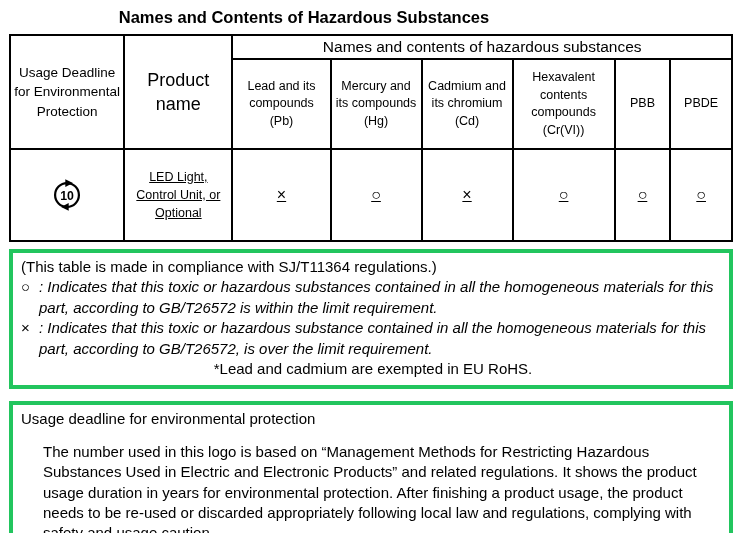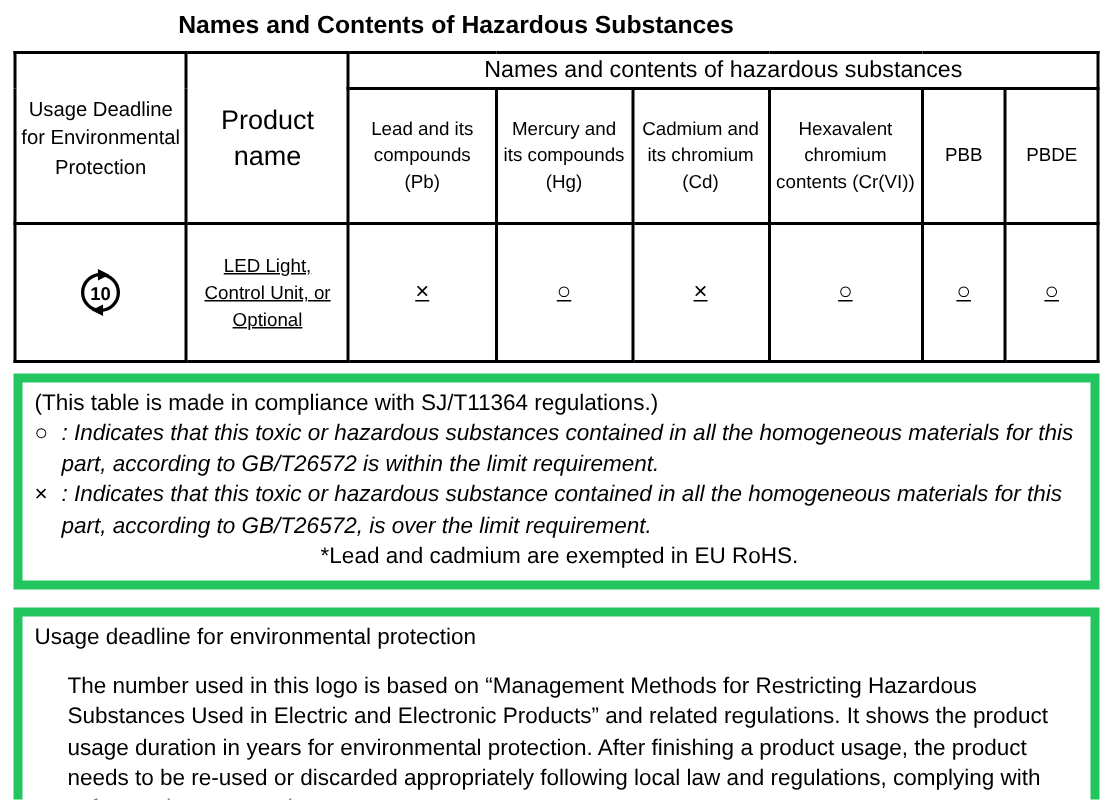--- a/index.html
+++ b/index.html
@@ -35,21 +35,21 @@
   th.group-header { font-size: 15.5px; height: 24px; }
   th.col-usage { font-size: 13.5px; line-height: 1.45; }
   th.col-product { font-size: 18px; padding: 0 16px; line-height: 1.35; }
   tr.subheader-row th { font-size: 12.5px; line-height: 1.4; height: 90px; }
   tr.data-row td { height: 92px; text-decoration: underline; }
   td.product-cell { font-size: 12.5px; line-height: 1.45; padding: 0 6px; }
   td.value-cell { font-size: 16px; }
   .efup-logo { display: inline-block; vertical-align: middle; }
 
   .box {
-    border: 6px solid #22c55e;
+    border: 4px solid #22c55e;
     width: 724px;
     padding: 4px 8px 6px 8px;
     font-size: 15px;
     line-height: 1.36;
   }
   .notes-box { margin-top: 7px; }
   .note-item { display: flex; }
   .note-symbol { flex: 0 0 18px; }
   .note-text { flex: 1 1 auto; font-style: italic; }
   .note-exemption { padding-left: 4px; text-align: center; }
@@ -78,21 +78,21 @@
     <tbody>
         <tr>
       <th rowspan="2" class="col-usage">Usage Deadline for Environmental Protection</th>
       <th rowspan="2" class="col-product">Product name</th>
       <th colspan="6" class="group-header">Names and contents of hazardous substances</th>
     </tr>
     <tr class="subheader-row">
       <th>Lead and its compounds (Pb)</th>
       <th>Mercury and its compounds (Hg)</th>
       <th>Cadmium and its chromium (Cd)</th>
-      <th>Hexavalent chromium contents (Cr(VI))</th>
+      <th>Hexavalent contents compounds (Cr(VI))</th>
       <th>PBB</th>
       <th>PBDE</th>
     </tr>
     <tr class="data-row">
       <td>
         <svg class="efup-logo" width="34" height="34" viewBox="0 0 40 40" aria-hidden="true">
           <path d="M20 6 A14 14 0 0 1 20 34" fill="none" stroke="#000" stroke-width="2.6"></path>
           <path d="M20 34 A14 14 0 0 1 20 6" fill="none" stroke="#000" stroke-width="2.6"></path>
           <polygon points="22,29.5 22,38.5 13,34" fill="#000"></polygon>
           <polygon points="18,1.5 18,10.5 27,6" fill="#000"></polygon>

